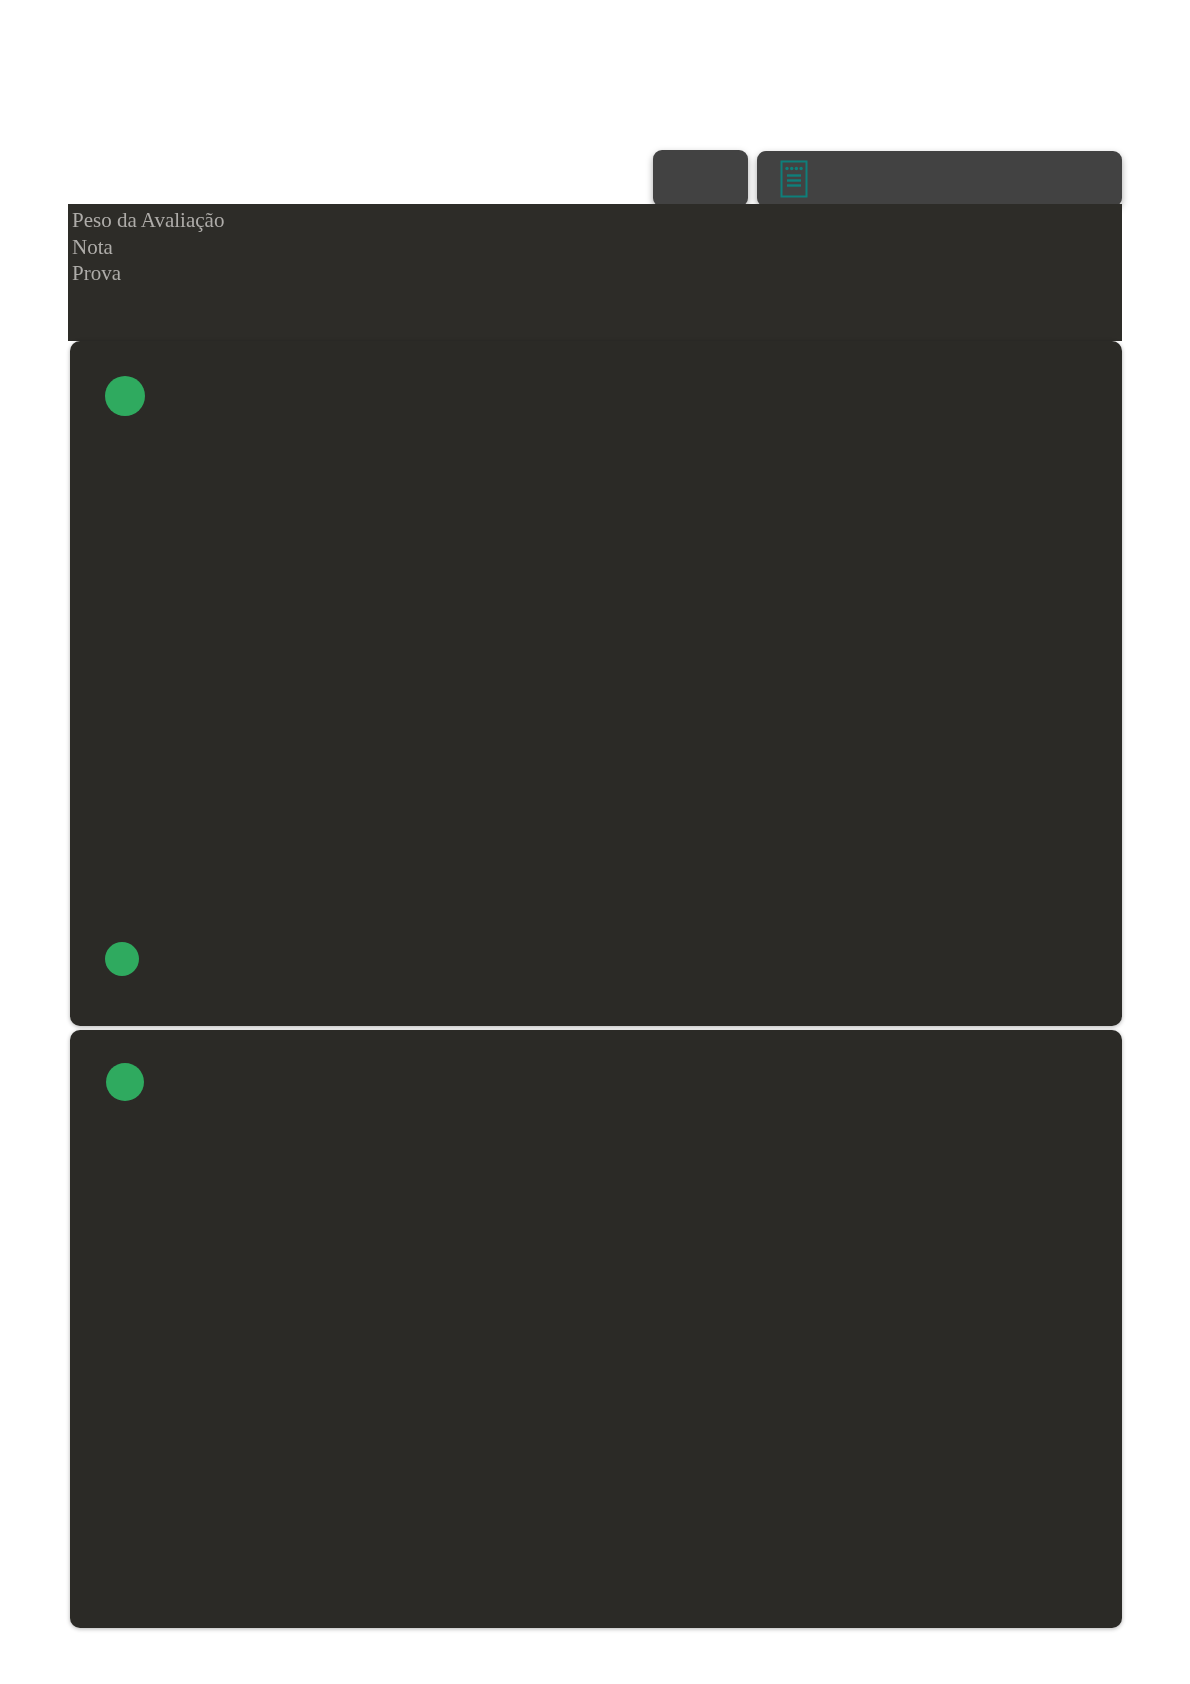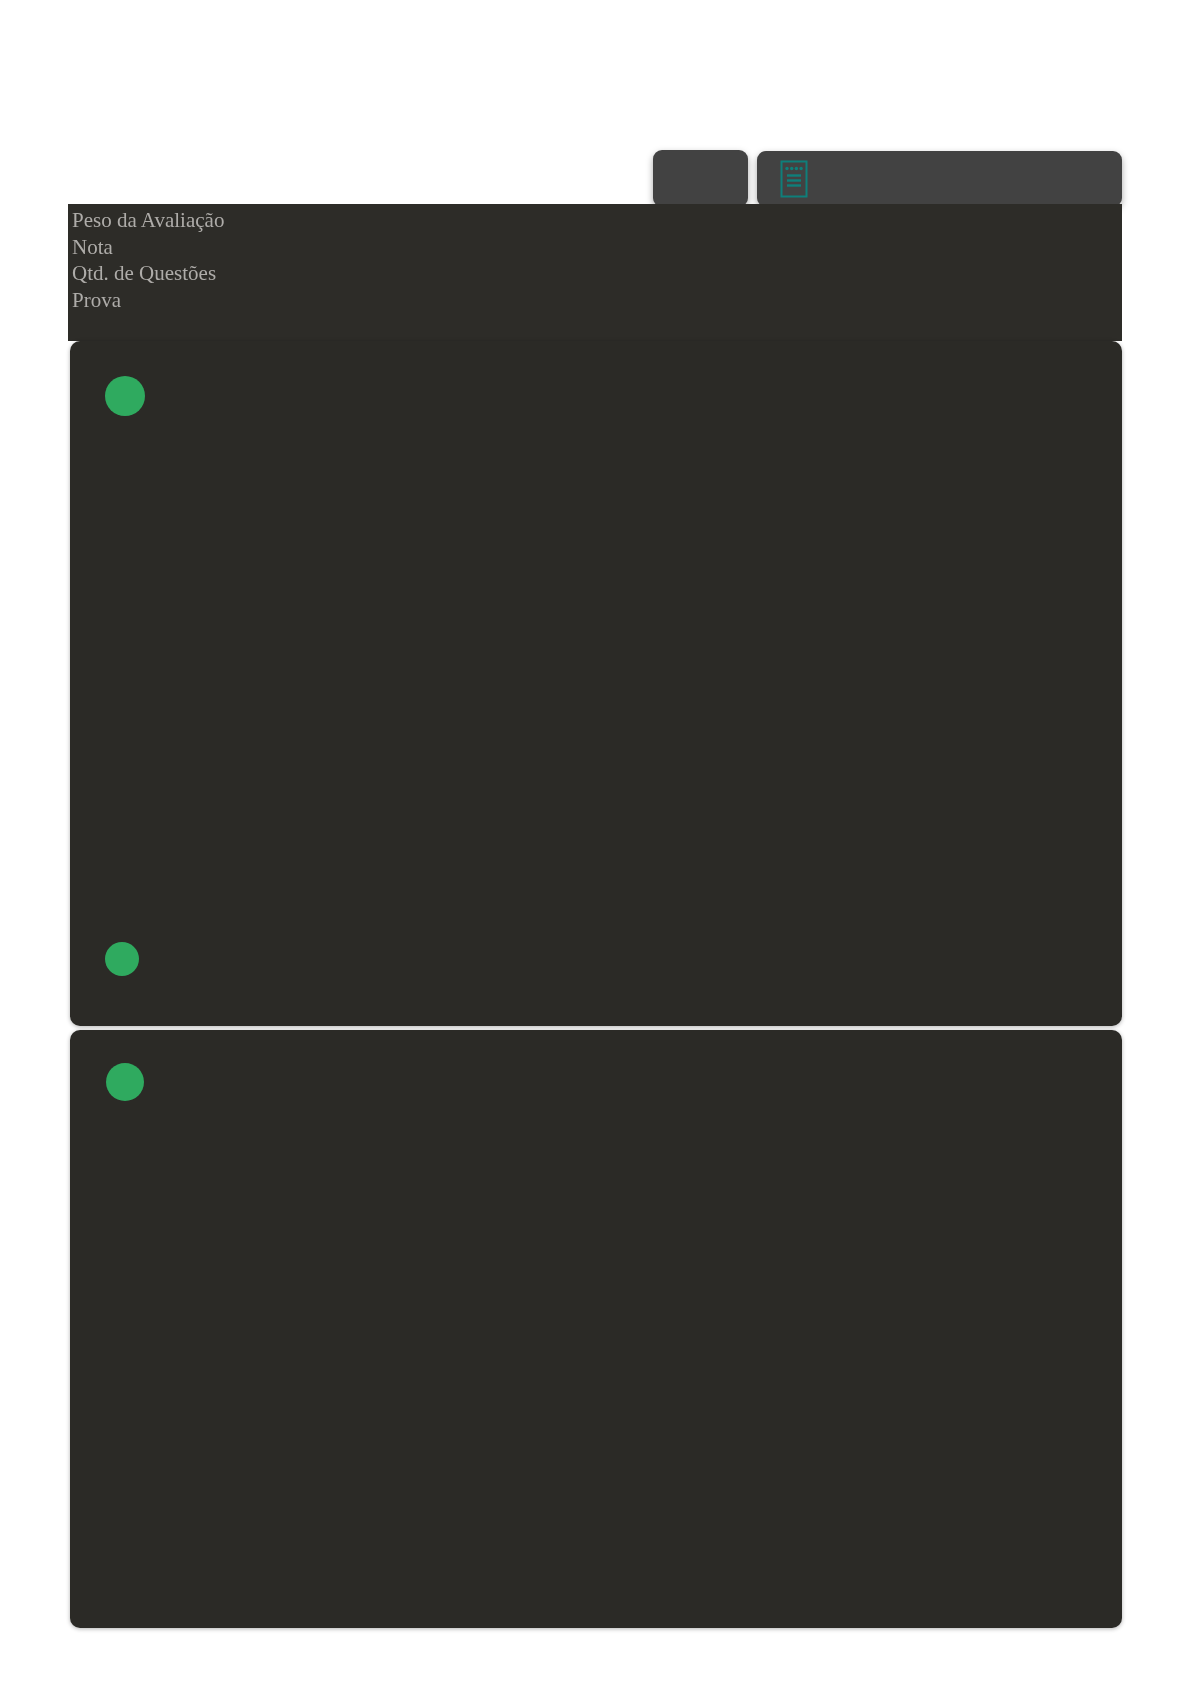--- a/index.html
+++ b/index.html
@@ -66,21 +66,20 @@
         <line x1="7" y1="15.5" x2="21" y2="15.5" stroke="var(--icon-teal)" stroke-width="2.4"></line>
         <line x1="7" y1="20.5" x2="21" y2="20.5" stroke="var(--icon-teal)" stroke-width="2.4"></line>
         <line x1="7" y1="25.5" x2="21" y2="25.5" stroke="var(--icon-teal)" stroke-width="2.4"></line>
       </svg>
     </span>
   </div>
 
   <div class="headerbar">
     <span class="hlabel">Peso da Avaliação</span>
     <span class="hlabel">Nota</span>
-    <span class="hlabel">Qtd. de Questões</span>
     <span class="hlabel">Prova</span>
   </div>
 
   <div class="panel panel-1">
     <span class="dot dot-a"></span>
     <span class="dot dot-b"></span>
   </div>
 
   <div class="panel panel-2">
     <span class="dot dot-c"></span>

